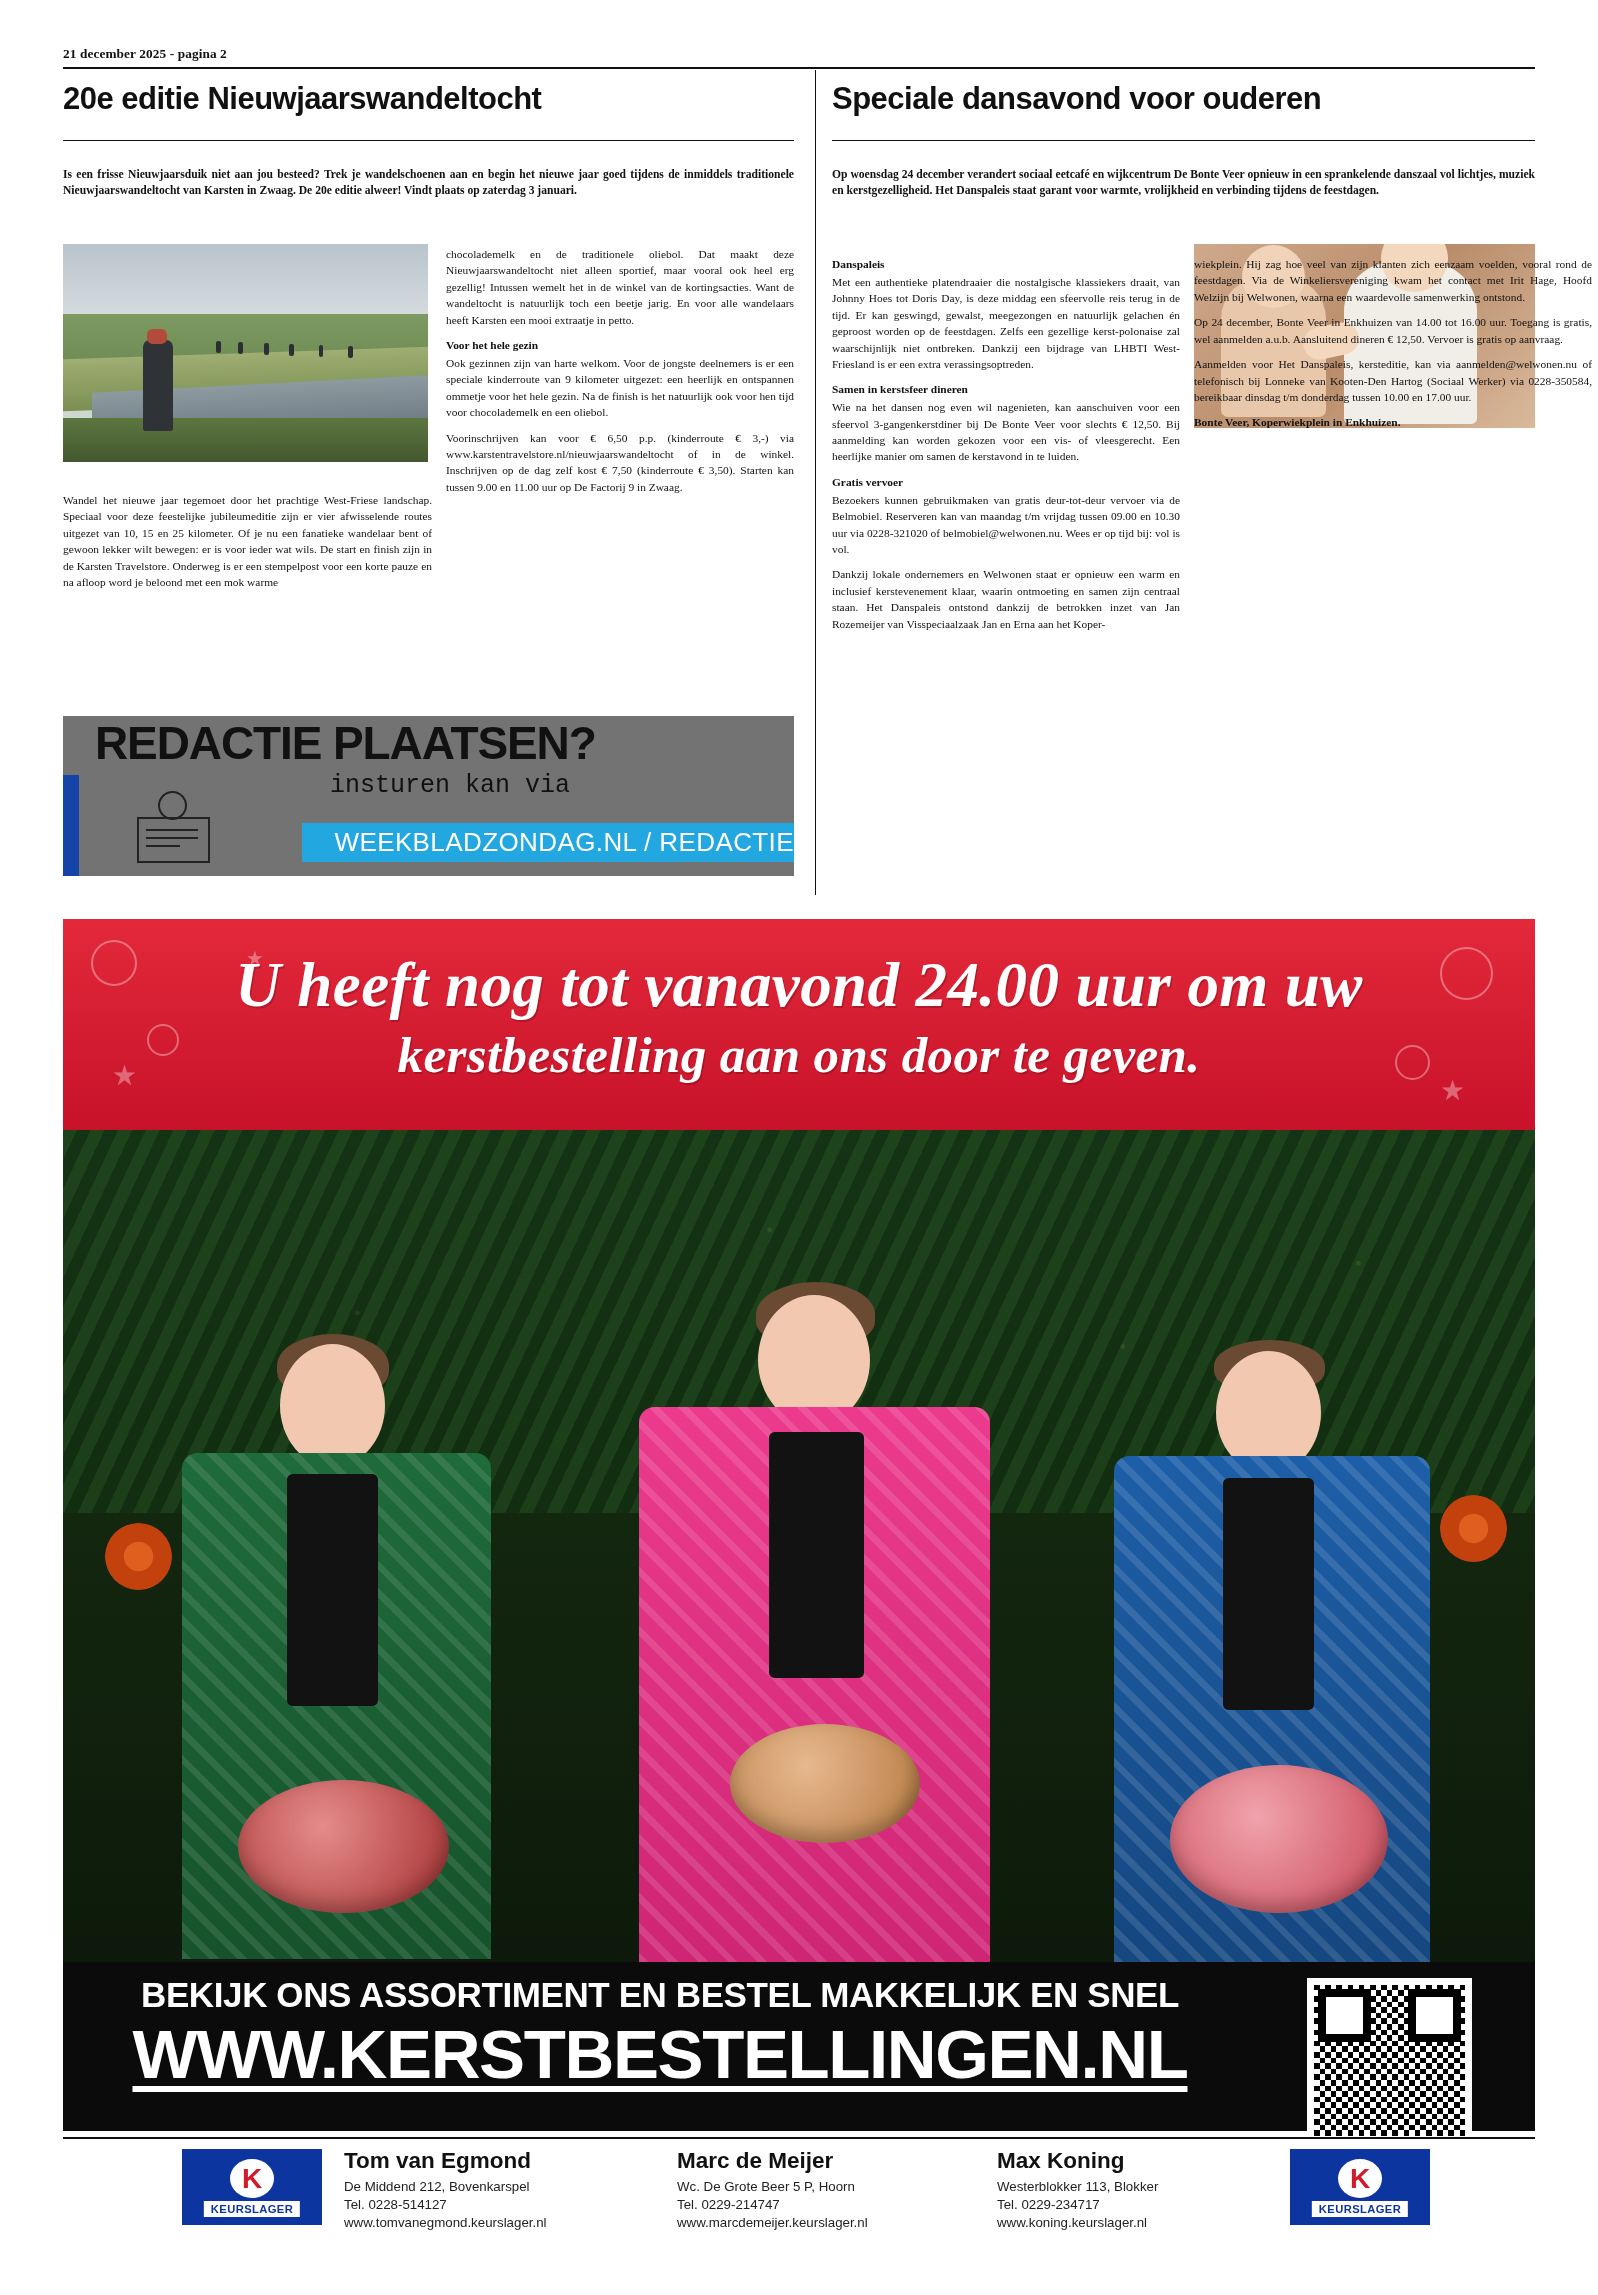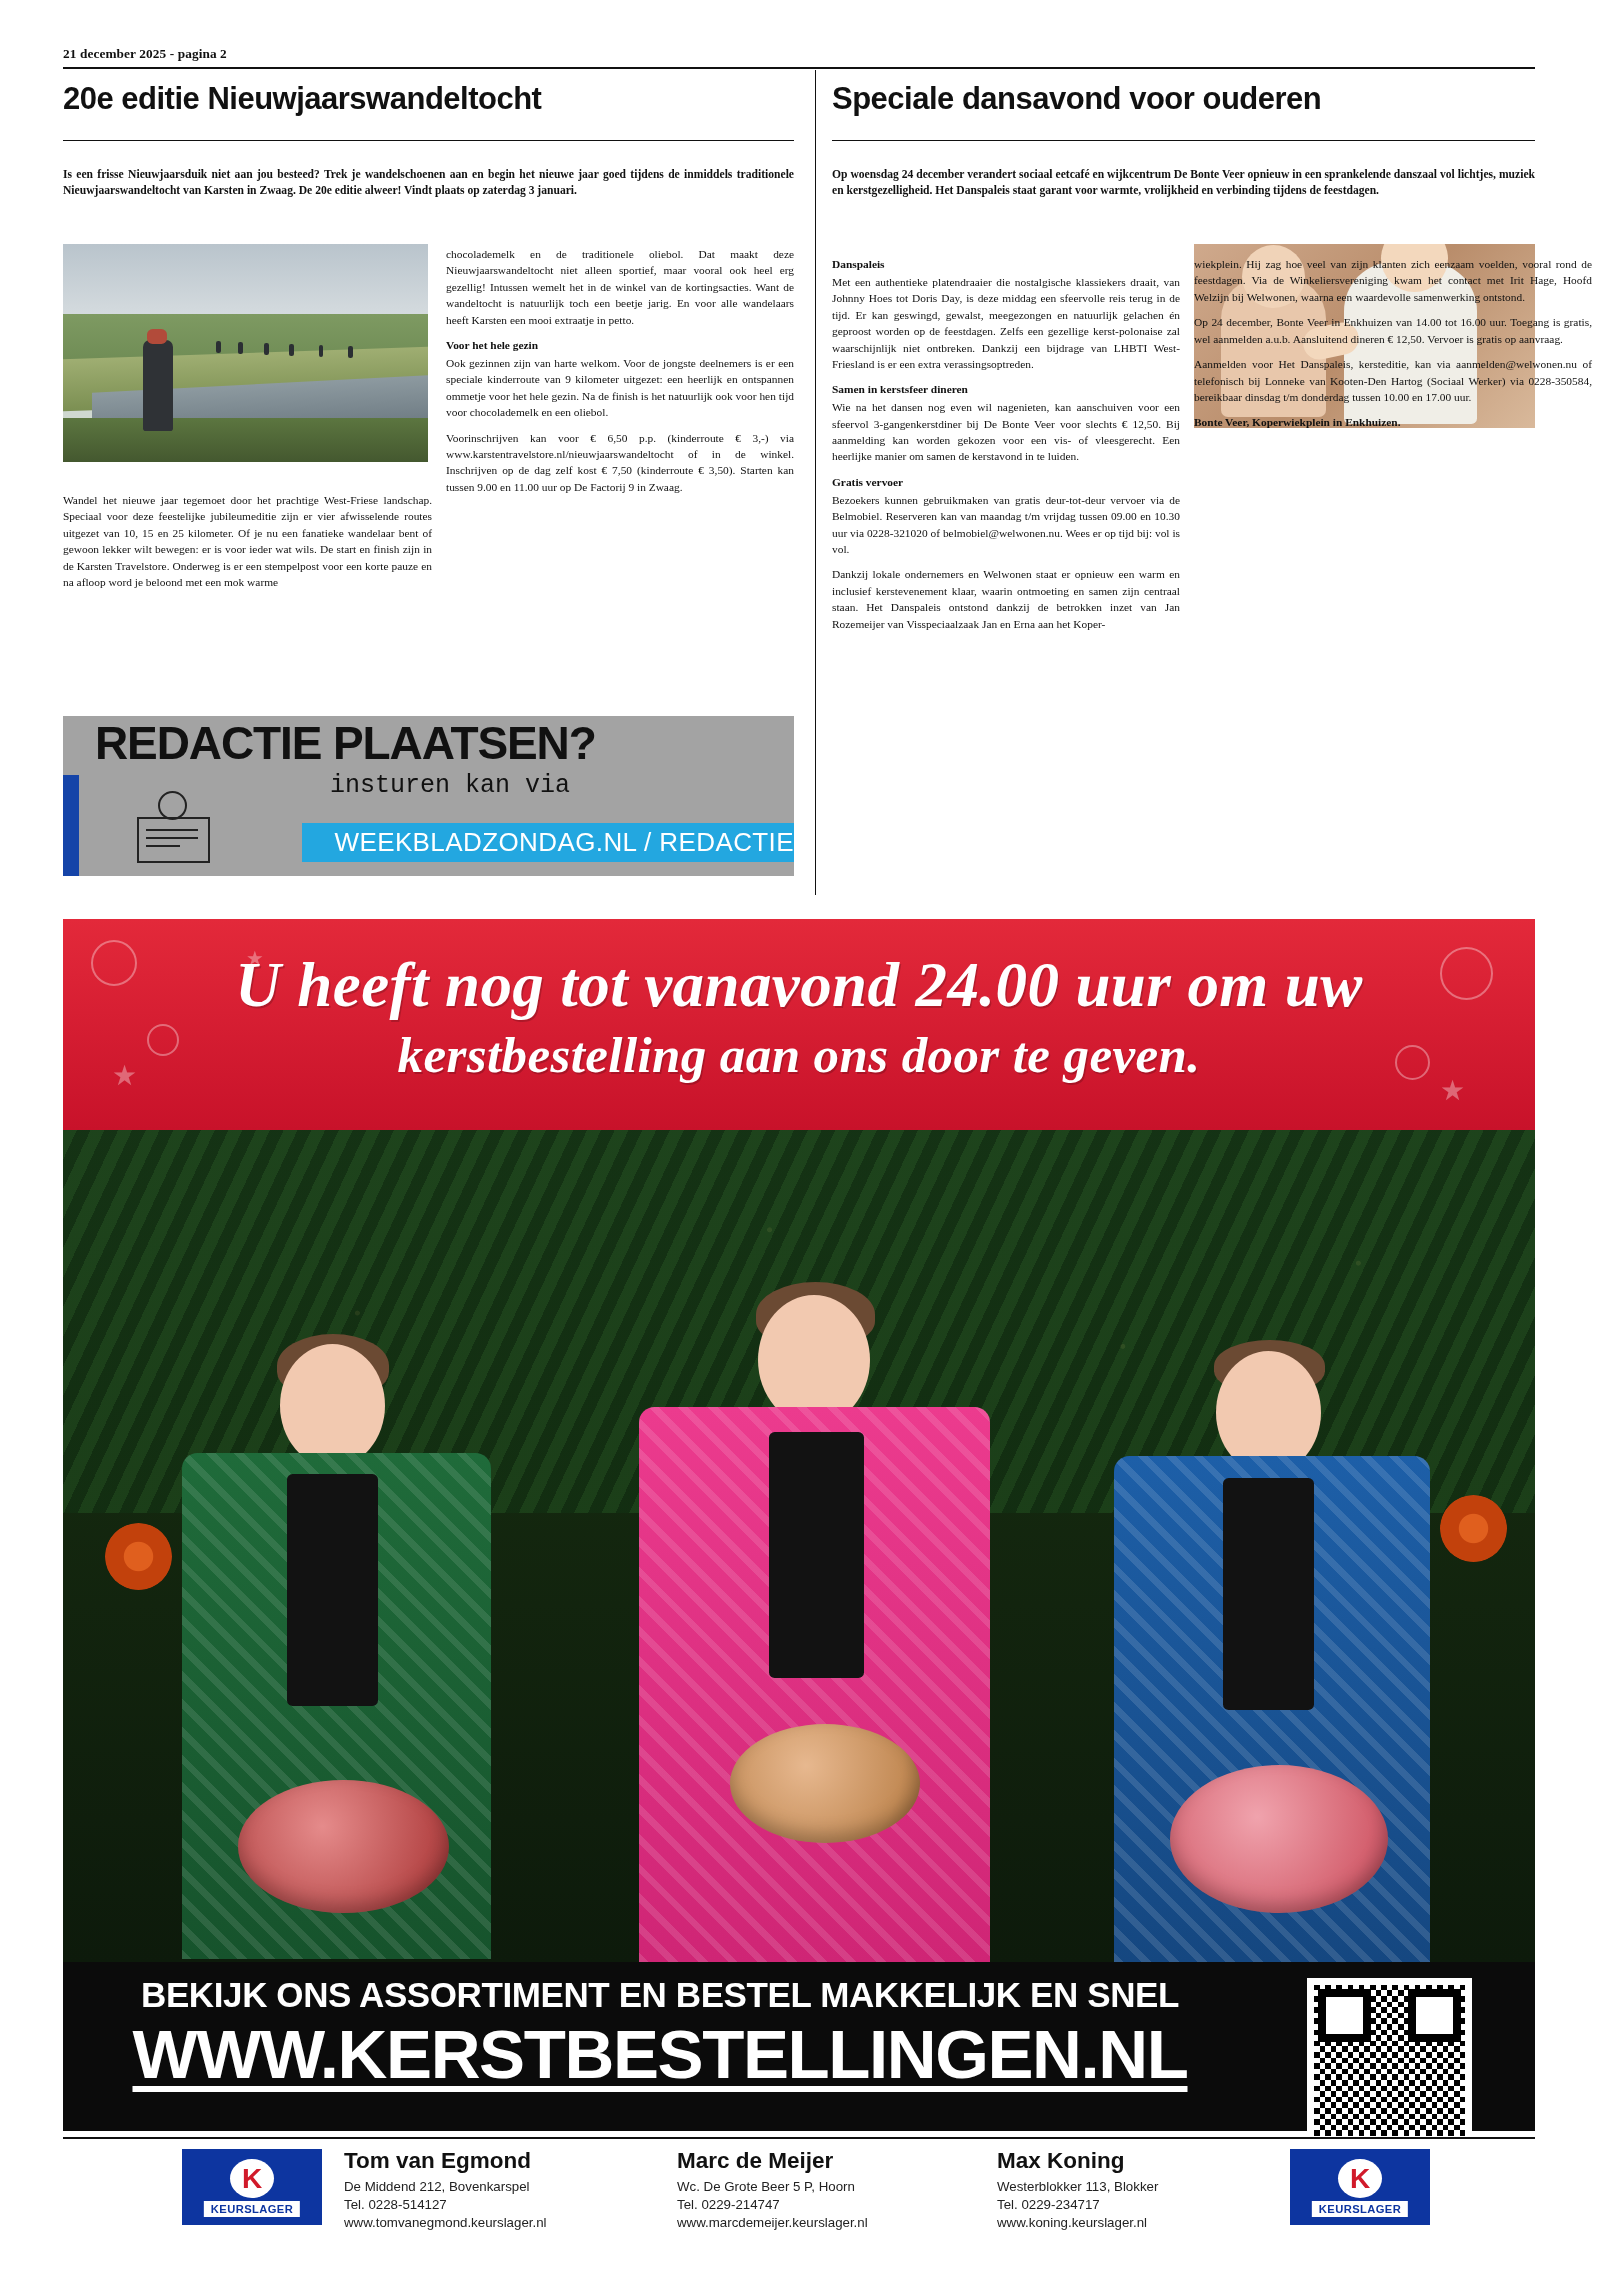--- a/index.html
+++ b/index.html
@@ -199,21 +199,21 @@
     width: 56px; height: 32px; border-radius: 17px;
     background: #f3d8bd;
     transform: rotate(-12deg);
   }
 
   
   .redactie {
     position: absolute;
     left: 63px; top: 716px;
     width: 731px; height: 160px;
-    background: #a3a3a3;
+    background: #737373;
     border: 0;
   }
   .redactie .bluebar-left {
     position: absolute; left: 0; top: 59px; width: 15.5px; height: 101px;
     background: #1544a8;
   }
   .redactie .title {
     position: absolute; left: 32px; top: 0px;
     font-family: "Liberation Sans", sans-serif;
     font-weight: bold;

